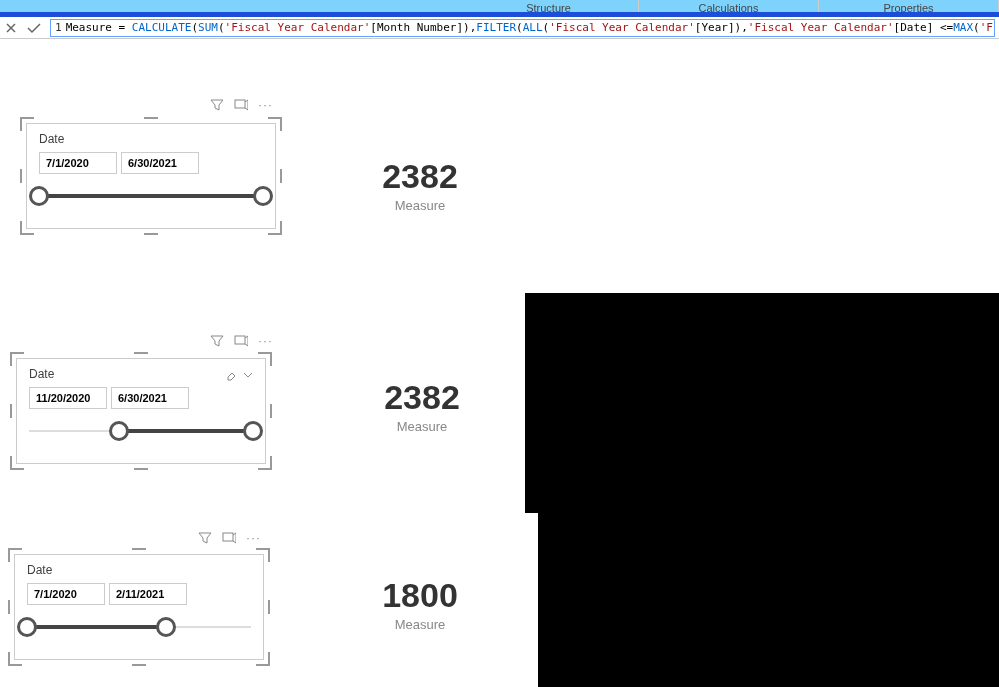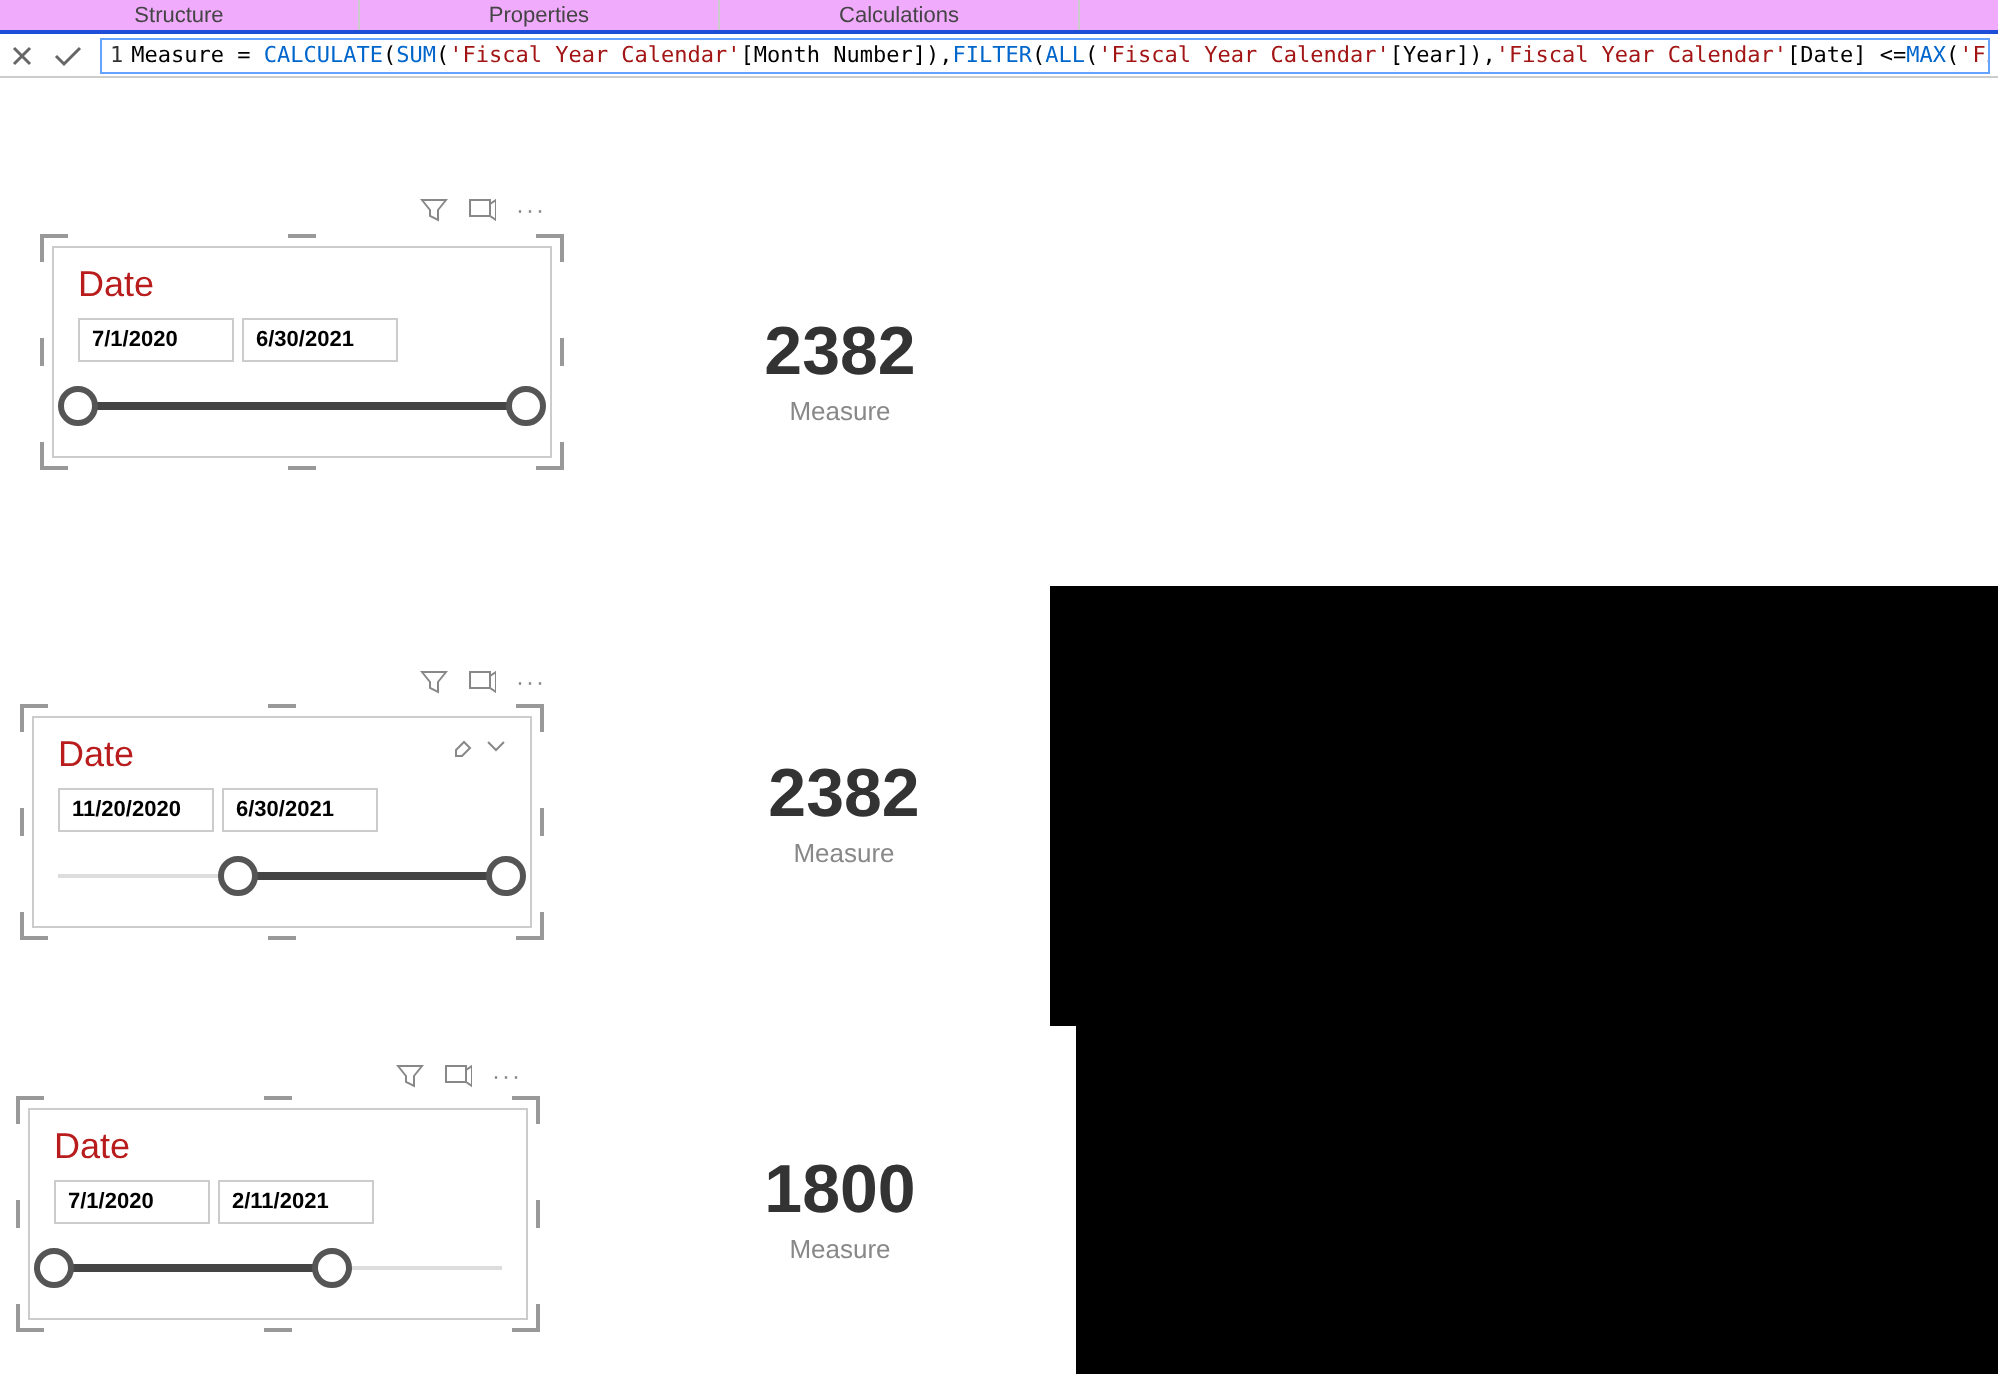--- a/index.html
+++ b/index.html
@@ -1,18 +1,18 @@
 <!DOCTYPE html>
 <html><head>
   <meta charset="utf-8">
   <style>
     * { margin: 0; padding: 0; box-sizing: border-box; }
     body { font-family: "Segoe UI", Arial, sans-serif; font-size: 13px; background: #fff; width: 999px; height: 687px; overflow: hidden; }
 
-    .ribbon { display: flex; height: 17px; border-bottom: 2px solid #1d4ed8; background: #f0abfc; }
+    .ribbon { display: flex; height: 17px; border-bottom: 5px solid #1d4ed8; background: #7dd3fc; justify-content: flex-end; }
     .ribbon-tab { flex: 0 0 auto; width: 180px; text-align: center; font-size: 11px; color: #444; border-right: 1px solid #ccc; line-height: 16px; cursor: pointer; }
 
     .formula-row { display: flex; align-items: center; height: 22px; border-bottom: 1px solid #ccc; background: #fff; padding: 0 4px; gap: 8px; }
     .formula-row svg { flex: 0 0 auto; }
     .formula-input { flex: 1; border: 1px solid #66a3ff; height: 18px; padding: 0 4px; font-family: "Lucida Console", Consolas, monospace; font-size: 11px; white-space: nowrap; overflow: hidden; display: flex; align-items: center; }
     .tok-num { color: #333; margin-right: 4px;}
     .tok-fn { color: #0066cc; }
     .tok-str { color: #a31515; }
 
     .canvas { position: relative; width: 999px; height: 648px; background: #fff; }
@@ -23,21 +23,21 @@
     .corner.tr { top: 0; right: 0; border-top: 2px solid #999; border-right: 2px solid #999; }
     .corner.bl { bottom: 0; left: 0; border-bottom: 2px solid #999; border-left: 2px solid #999; }
     .corner.br { bottom: 0; right: 0; border-bottom: 2px solid #999; border-right: 2px solid #999; }
     .mid { position: absolute; background: #999; }
     .mid.t { top: 0; left: 50%; width: 14px; height: 2px; margin-left: -7px;}
     .mid.b { bottom: 0; left: 50%; width: 14px; height: 2px; margin-left: -7px;}
     .mid.l { left: 0; top: 50%; width: 2px; height: 14px; margin-top: -7px;}
     .mid.r { right: 0; top: 50%; width: 2px; height: 14px; margin-top: -7px;}
 
     .slicer-inner { position: absolute; top: 6px; left: 6px; right: 6px; bottom: 6px; border: 1px solid #ccc; padding: 8px 12px; }
-    .slicer-header { display: flex; justify-content: space-between; align-items: flex-start; font-size: 18px; color: #b91c1c; margin-bottom: 6px; }
+    .slicer-header { display: flex; justify-content: space-between; align-items: flex-end; font-size: 12px; color: #404040; margin-bottom: 6px; }
     .slicer-header-icons { display: flex; gap: 6px; color: #777; }
     .date-inputs { display: flex; gap: 4px; margin-bottom: 12px; }
     .date-inputs input { width: 78px; height: 22px; border: 1px solid #ccc; font-size: 11px; padding: 0 6px; font-weight: bold; }
 
     .slider { position: relative; height: 20px; }
     .slider-track-bg { position: absolute; top: 9px; left: 0; right: 0; height: 2px; background: #ddd; }
     .slider-track-active { position: absolute; top: 8px; height: 4px; background: #444; }
     .slider-thumb { position: absolute; top: 0; width: 20px; height: 20px; border-radius: 50%; border: 3px solid #555; background: #fff; margin-left: -10px; }
 
     .toolbar { position: absolute; display: flex; gap: 10px; color: #888; }
@@ -48,22 +48,22 @@
     .card-label { font-size: 13px; color: #888; margin-top: 2px; }
 
     .blackbox { position: absolute; background: #000; }
 
   </style>
 </head>
 <body>
 
 <div class="ribbon">
   <div class="ribbon-tab">Structure</div>
+  <div class="ribbon-tab">Calculations</div>
   <div class="ribbon-tab">Properties</div>
-  <div class="ribbon-tab">Calculations</div>
 </div>
 
 <div class="formula-row">
   <svg width="14" height="14" viewBox="0 0 14 14">
       <path d="M3 3 L11 11 M11 3 L3 11" stroke="#666" stroke-width="1.5" fill="none"></path>
     </svg>
   <svg width="16" height="14" viewBox="0 0 16 14">
       <path d="M2 7 L6 11 L14 3" stroke="#666" stroke-width="1.5" fill="none"></path>
     </svg>
   <div class="formula-input">

